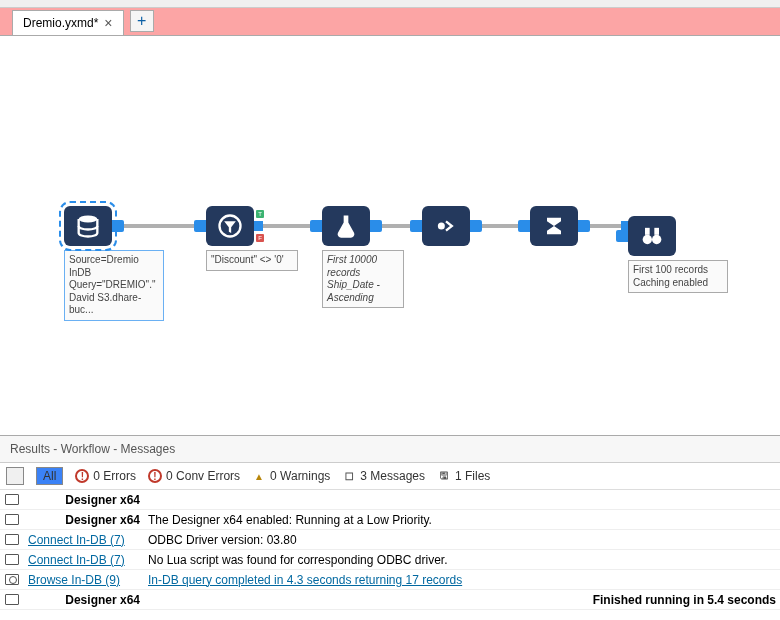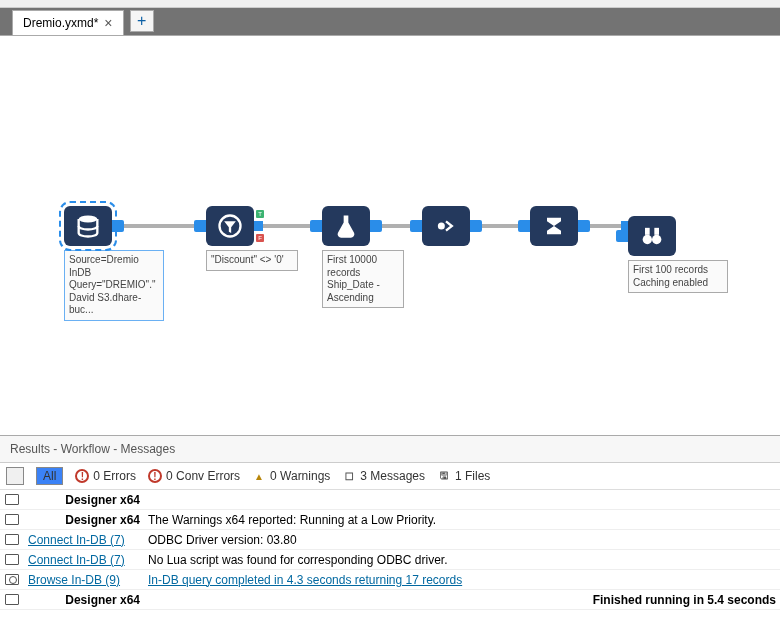--- a/index.html
+++ b/index.html
@@ -1,18 +1,18 @@
 <!DOCTYPE html>
 <html><head>
 <meta charset="utf-8">
 <style>
 * { box-sizing: border-box; margin: 0; padding: 0; }
 body { font-family: Arial, sans-serif; font-size: 12px; background: #fff; width: 780px; height: 620px; overflow: hidden; display: flex; flex-direction: column; }
 .top-strip { height: 8px; background: #f0f0f0; border-bottom: 1px solid #ccc; }
-.tab-bar { height: 28px; background: #737373; display: flex; align-items: flex-end; padding-left: 12px; border-bottom: 1px solid #aaa; }
+.tab-bar { height: 28px; background: #fca5a5; display: flex; align-items: flex-end; padding-left: 12px; border-bottom: 1px solid #aaa; }
 .tab { background: #fff; border: 1px solid #aaa; border-bottom: none; padding: 5px 10px; display: flex; align-items: center; gap: 6px; font-size: 12px; }
 .tab-close { cursor: pointer; color: #555; font-size: 14px; line-height: 1; }
 .add-tab { width: 24px; height: 22px; margin-left: 6px; margin-bottom: 3px; border: 1px solid #aaa; background: #f5f5f5; display: flex; align-items: center; justify-content: center; font-size: 16px; color: #0b5fa5; cursor: pointer; }
 .canvas { flex: 1; background: #fff; position: relative; overflow: hidden; }
 .node { position: absolute; }
 .tool-box { width: 48px; height: 40px; background: #24395d; border-radius: 6px; position: relative; display: flex; align-items: center; justify-content: center; }
 .tool-box svg { width: 28px; height: 28px; }
 .node.selected .tool-box { outline: 2px dashed #2a8de9; outline-offset: 3px; }
 .connector-in, .connector-out { position: absolute; width: 12px; height: 12px; background: #2a8de9; top: 50%; transform: translateY(-50%); }
 .connector-in { left: -12px; border-radius: 2px 0 0 2px; }
@@ -86,21 +86,21 @@
           <circle cx="12" cy="12" r="9" fill="none" stroke="#fff" stroke-width="2"></circle>
           <path d="M7 8h10l-4 5v5l-2-1v-4z" fill="#fff"></path>
         </svg>
       <div class="connector-in"></div>
       <div class="port-t">T</div>
       <div class="port-f">F</div>
     </div>
     <div class="node-label" style="width:92px;">"Discount" &lt;&gt; '0'</div>
   </div>
 
-  <div class="node" style="left:322px; top:170px;">
+  <div class="node" style="left:322px; top:170px;font-style:italic;">
     <div class="tool-box">
       <svg viewBox="0 0 24 24">
           <path d="M10 3h4v6l5 9a3 3 0 0 1-3 4H8a3 3 0 0 1-3-4l5-9z" fill="#fff"></path>
         </svg>
       <div class="connector-in"></div>
       <div class="connector-out"></div>
     </div>
     <div class="node-label" style="width:82px;">First 10000 records
 Ship_Date - Ascending</div>
   </div>
@@ -174,21 +174,21 @@
         <div class="ricon">
           <div class="box"></div>
         </div>
         <div class="src bold">Designer x64</div>
       </div>
       <div class="msg-row">
         <div class="ricon">
           <div class="box"></div>
         </div>
         <div class="src bold">Designer x64</div>
-        <div class="txt">The Warnings x64 reported: Running at a Low Priority.</div>
+        <div class="txt">The Designer x64 enabled: Running at a Low Priority.</div>
       </div>
       <div class="msg-row">
         <div class="ricon">
           <div class="box"></div>
         </div>
         <div class="src"><a>Connect In-DB (7)</a></div>
         <div class="txt">ODBC Driver version: 03.80</div>
       </div>
       <div class="msg-row">
         <div class="ricon">

